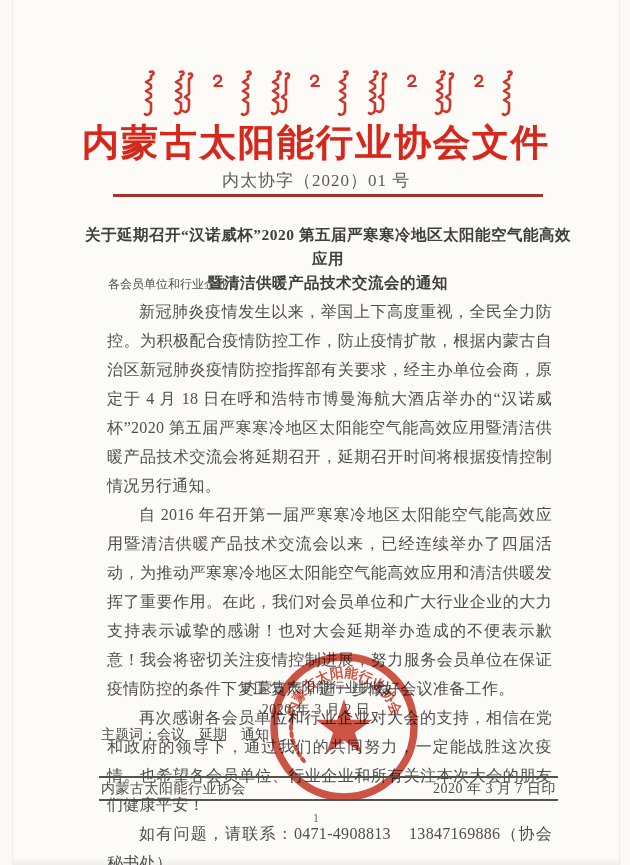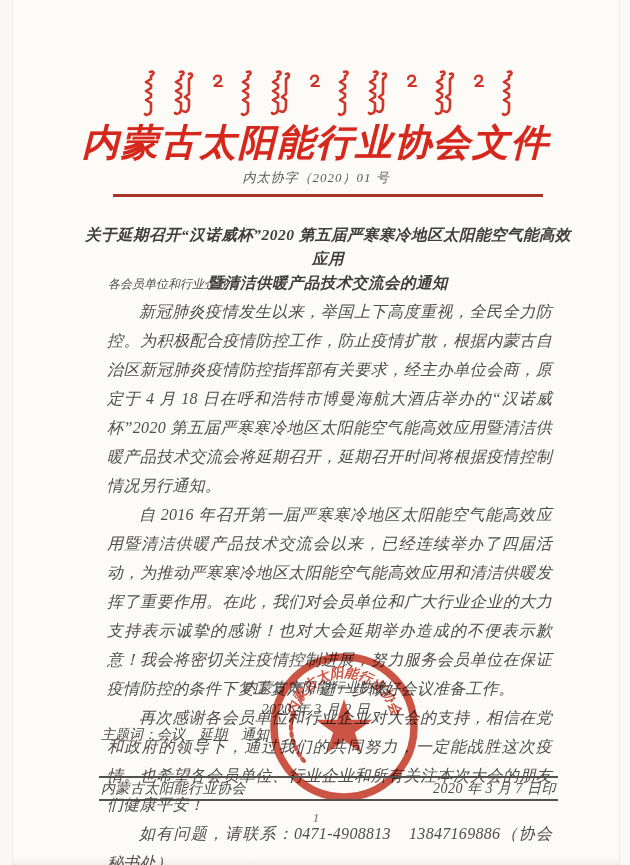--- a/index.html
+++ b/index.html
@@ -9,21 +9,20 @@
     background:#faf9f6;
     font-family:"Liberation Serif","DejaVu Serif",serif;
     color:#4e4e4e;
     overflow:hidden;
   }
   .page {
     position:absolute; left:12px; top:0; right:10px; bottom:0;
     background:#fcfbf8;
     border-left:1px solid rgba(0,0,0,0.05);
     border-right:1px solid rgba(0,0,0,0.06);
-    font-style:italic;
   }
   .page::after{
     content:""; position:absolute; left:0; right:0; bottom:0; height:8px;
     background:linear-gradient(to bottom, rgba(0,0,0,0), rgba(0,0,0,0.05));
   }
   
   .mongolian-row {
     position:absolute; left:110px; top:70px; width:410px; height:52px;
     display:flex; justify-content:center; align-items:flex-start; gap:15px;
   }
@@ -33,21 +32,21 @@
     position:absolute; left:0; top:118px; width:100%;
     text-align:center;
     font-family:"Liberation Sans","DejaVu Sans",sans-serif;
     font-weight:900; font-size:37px; letter-spacing:2px;
     color:#d5271b;
     text-shadow:0 0 1px rgba(213,39,27,0.4);
     white-space:nowrap;
   }
   .doc-number {
     position:absolute; left:0; top:169px; width:100%;
-    text-align:center; font-size:13px; color:#5d5a56; letter-spacing:1px;
+    text-align:center; font-size:17px; color:#5d5a56; letter-spacing:1px;
   }
   .red-rule {
     position:absolute; left:100px; top:194px; width:430px; height:3px;
     background:#a8332b;
   }
   
   .doc-title {
     position:absolute; left:70px; top:223px; width:490px;
     text-align:center; font-weight:bold; font-size:15.5px;
     line-height:24px; color:#3f3e3c; letter-spacing:0.5px;

